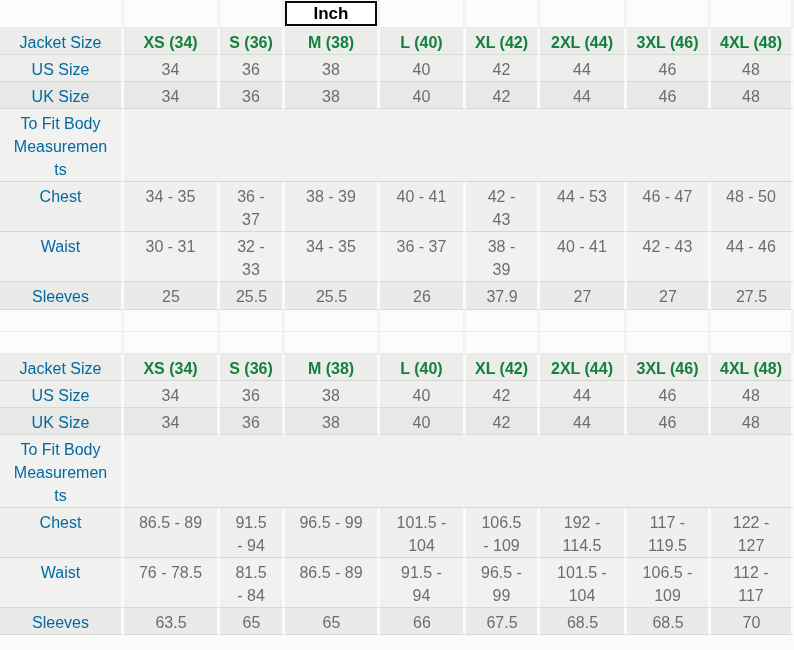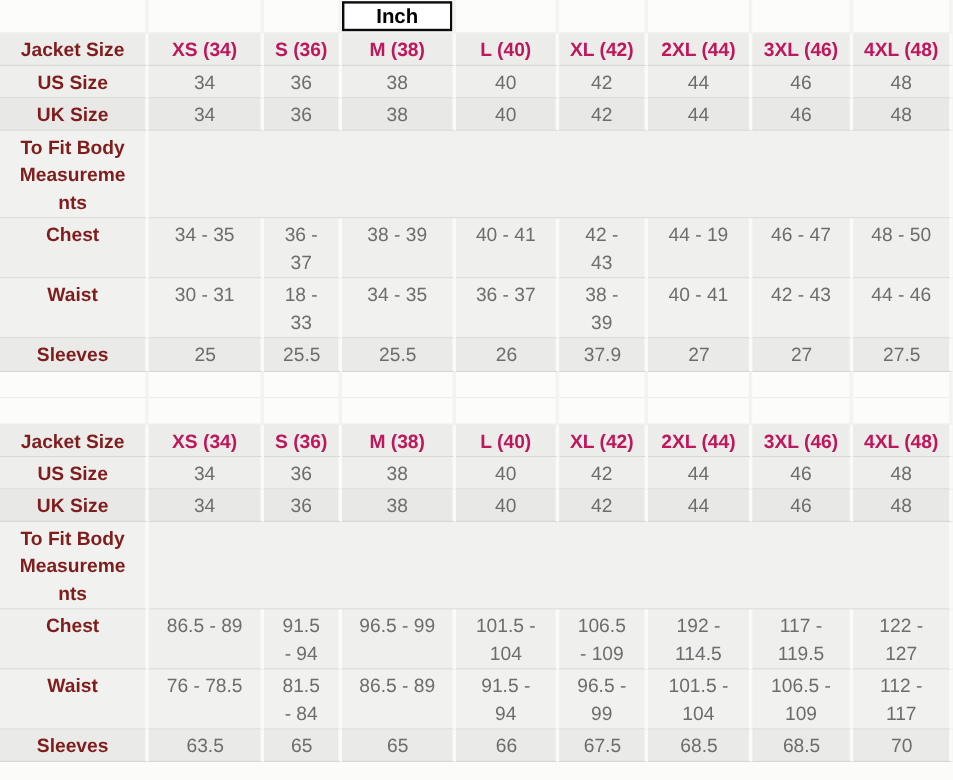--- a/index.html
+++ b/index.html
@@ -13,22 +13,22 @@
   }
   td{
     box-sizing:border-box;
     text-align:center;vertical-align:top;
     padding:3px 11px 0 11px;
     font-size:16px;line-height:23px;color:#6d6d6d;
     border-right:3px solid #fafaf8;
     border-bottom:1px solid #d8d8d6;
     overflow:hidden;
   }
-  td.lab{font-weight:bold;color:#7f1d1d;padding:3px 12px 0 12px;overflow-wrap:break-word;word-wrap:break-word;}
-  td.hdr{font-weight:bold;color:#be185d;white-space:nowrap;padding-left:2px;padding-right:2px;}
+  td.lab{font-weight:normal;color:#0369a1;padding:3px 12px 0 12px;overflow-wrap:break-word;word-wrap:break-word;}
+  td.hdr{font-weight:bold;color:#15803d;white-space:nowrap;padding-left:2px;padding-right:2px;}
   
   tr.r-hdr td{background:#ececea;}
   tr.r-us td{background:#eeeeec;}
   tr.r-uk td{background:#e8e8e6;}
   tr.r-tofit td{background:#f1f1ef;}
   tr.r-chest td{background:#efefed;}
   tr.r-waist td{background:#f1f1ef;}
   tr.r-slv td{background:#eaeae8;padding-left:12px;}
   tr.r-white td{background:#fcfcfb;border-right:3px solid #f3f3f1;border-bottom:1px solid #ebebe9;}
   
@@ -117,29 +117,29 @@
     <td colspan="8"></td>
   </tr>
 
   <tr class="r-chest h-chest1">
     <td class="lab">Chest</td>
     <td>34 - 35</td>
     <td>36 - 37</td>
     <td>38 - 39</td>
     <td>40 - 41</td>
     <td>42 - 43</td>
-    <td>44 - 19</td>
+    <td>44 - 53</td>
     <td>46 - 47</td>
     <td>48 - 50</td>
   </tr>
 
   <tr class="r-waist h-waist1">
     <td class="lab">Waist</td>
     <td>30 - 31</td>
-    <td>18 - 33</td>
+    <td>32 - 33</td>
     <td>34 - 35</td>
     <td>36 - 37</td>
     <td>38 - 39</td>
     <td>40 - 41</td>
     <td>42 - 43</td>
     <td>44 - 46</td>
   </tr>
 
   <tr class="r-slv h-slv1">
     <td class="lab">Sleeves</td>

